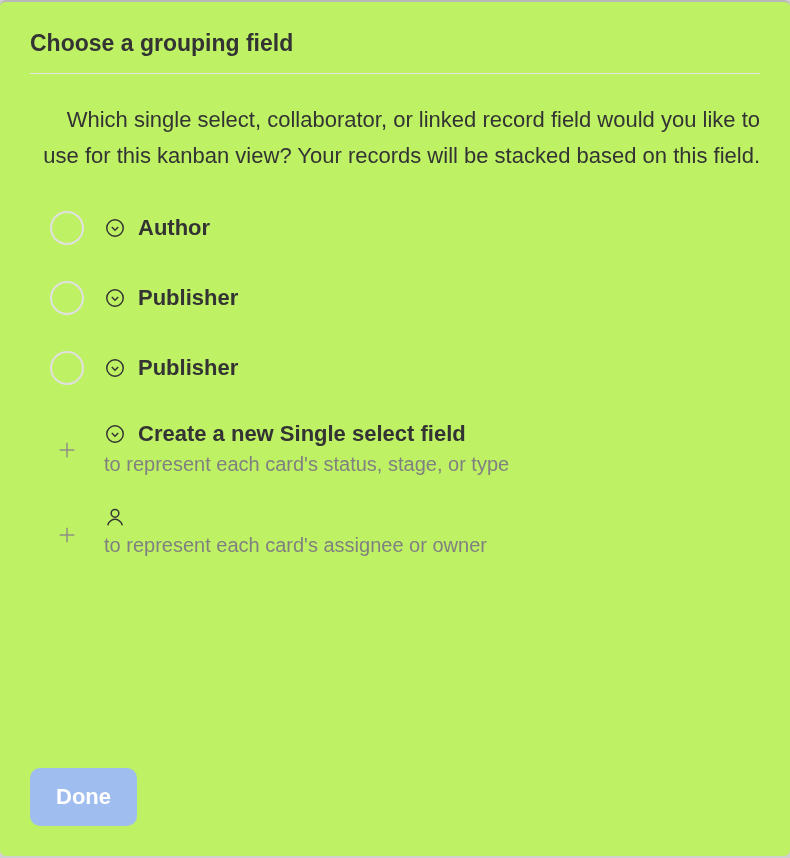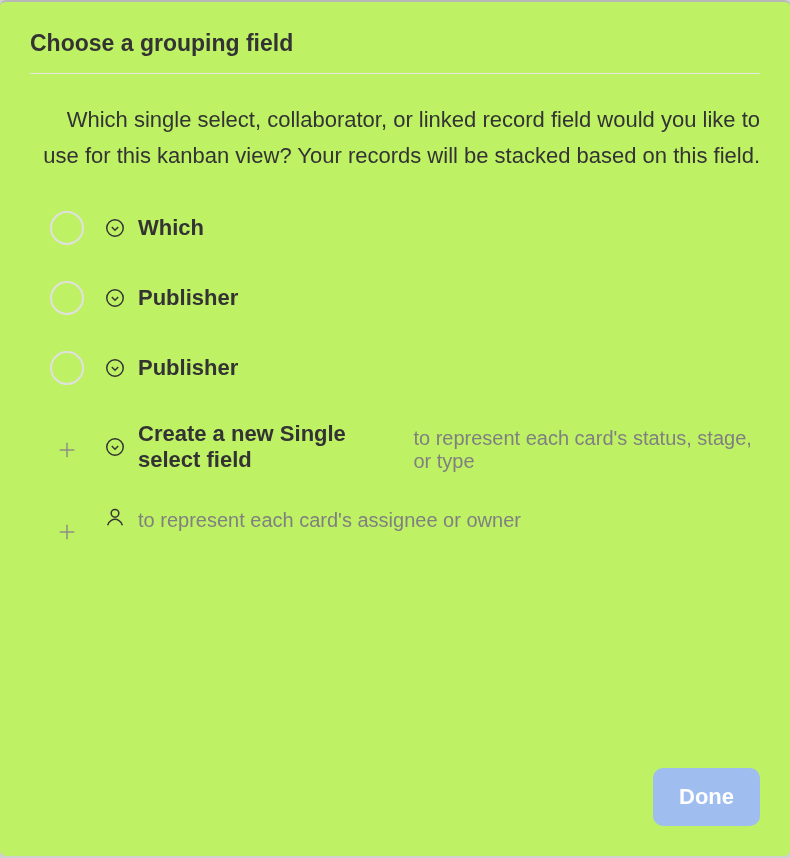--- a/index.html
+++ b/index.html
@@ -93,20 +93,21 @@
       color: #333;
     }
     .create-row {
       display: flex;
       align-items: flex-start;
       margin-bottom: 30px;
       cursor: pointer;
     }
     .create-content {
       display: flex;
+      flex-direction: column;
     }
     .create-top {
       display: flex;
       align-items: center;
     }
     .create-label {
       font-size: 22px;
       font-weight: 600;
       color: #333;
     }
@@ -114,21 +115,21 @@
       font-size: 20px;
       color: #808080;
       margin-top: 6px;
     }
     .create-row .plus-icon {
       margin-top: 12px;
     }
     .footer {
       margin-top: auto;
       display: flex;
-      justify-content: flex-end;
+      justify-content: flex-start;
     }
     .done-btn {
       background: #a0bdf0;
       color: #fff;
       font-size: 22px;
       font-weight: 600;
       border: none;
       border-radius: 10px;
       padding: 16px 26px;
       cursor: pointer;
@@ -144,21 +145,21 @@
   <div class="options-list">
 
     <div class="option-row">
       <div class="radio"></div>
       <div class="field-icon">
         <svg viewBox="0 0 24 24">
             <circle cx="12" cy="12" r="9"></circle>
             <polyline points="8.5,11 12,14.5 15.5,11"></polyline>
           </svg>
       </div>
-      <div class="option-label">Which</div>
+      <div class="option-label">Author</div>
     </div>
 
     <div class="option-row">
       <div class="radio"></div>
       <div class="field-icon">
         <svg viewBox="0 0 24 24">
             <circle cx="12" cy="12" r="9"></circle>
             <polyline points="8.5,11 12,14.5 15.5,11"></polyline>
           </svg>
       </div>

